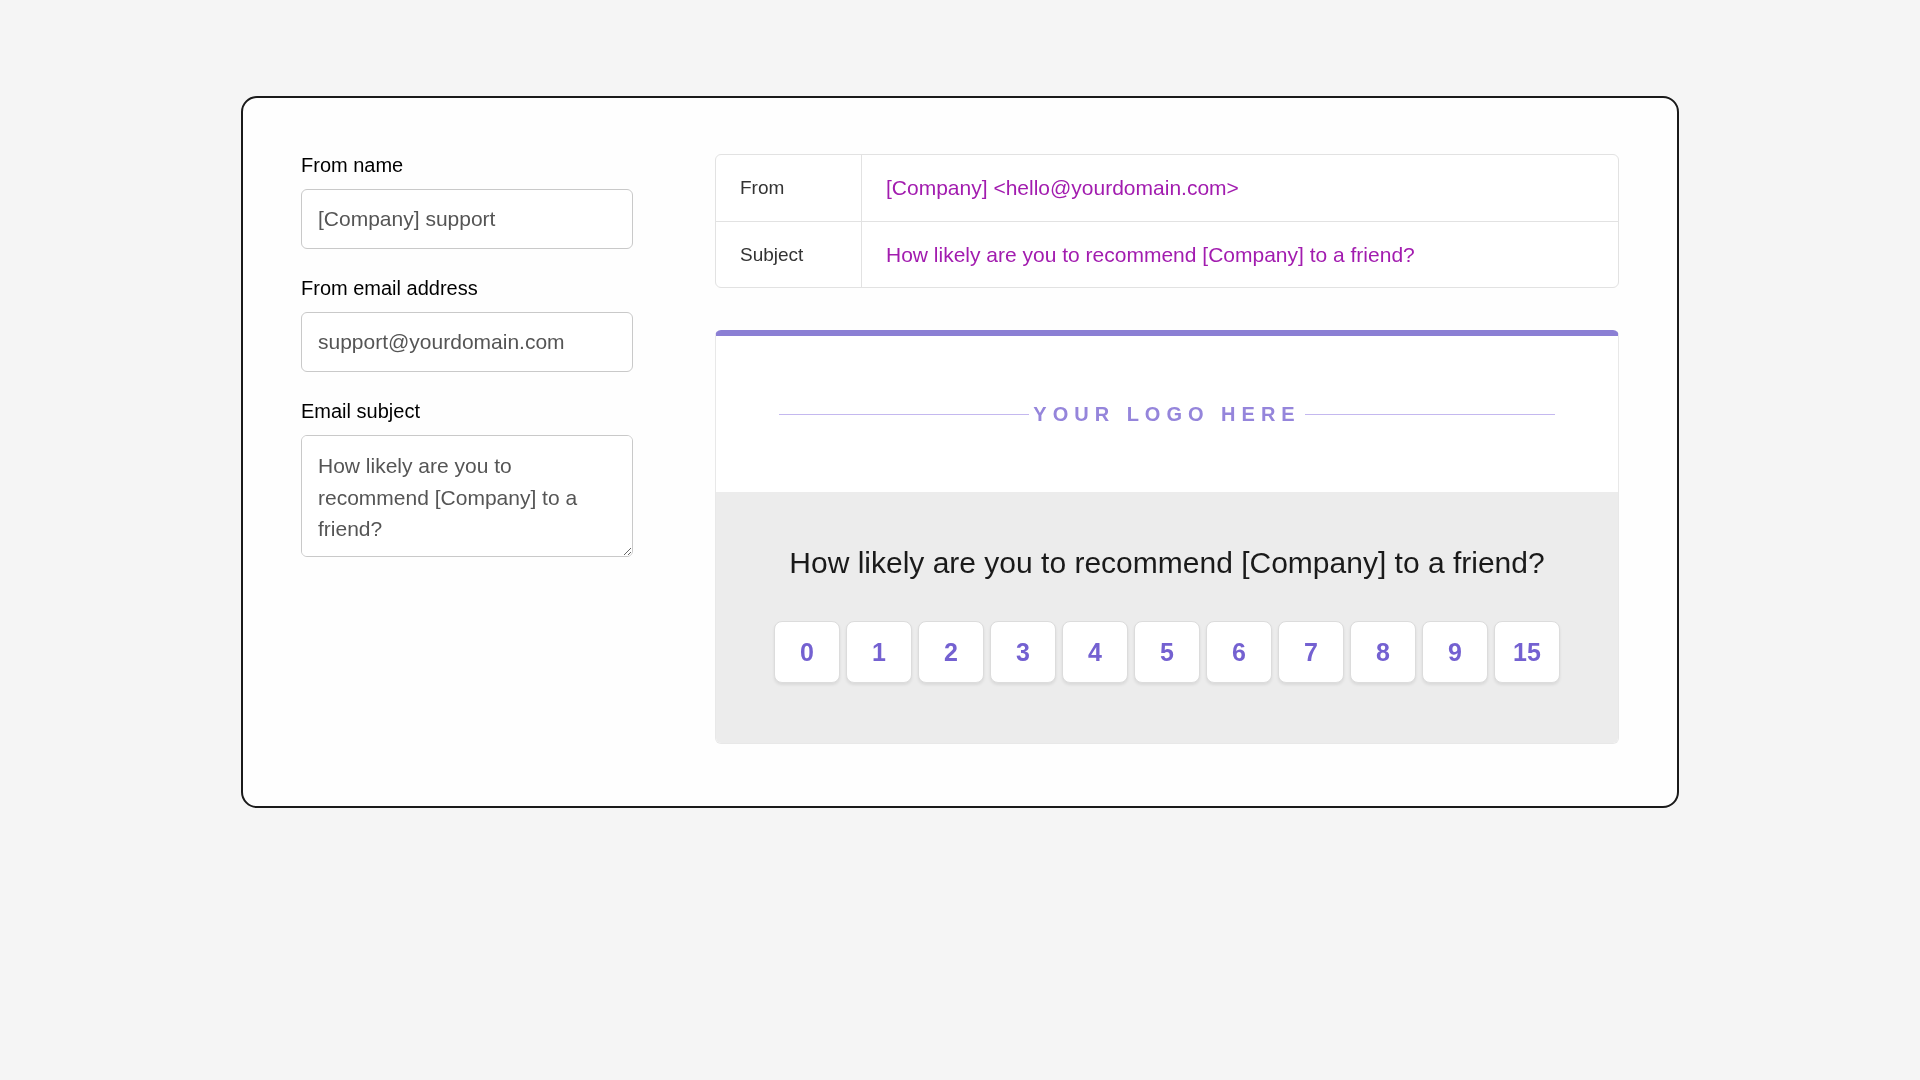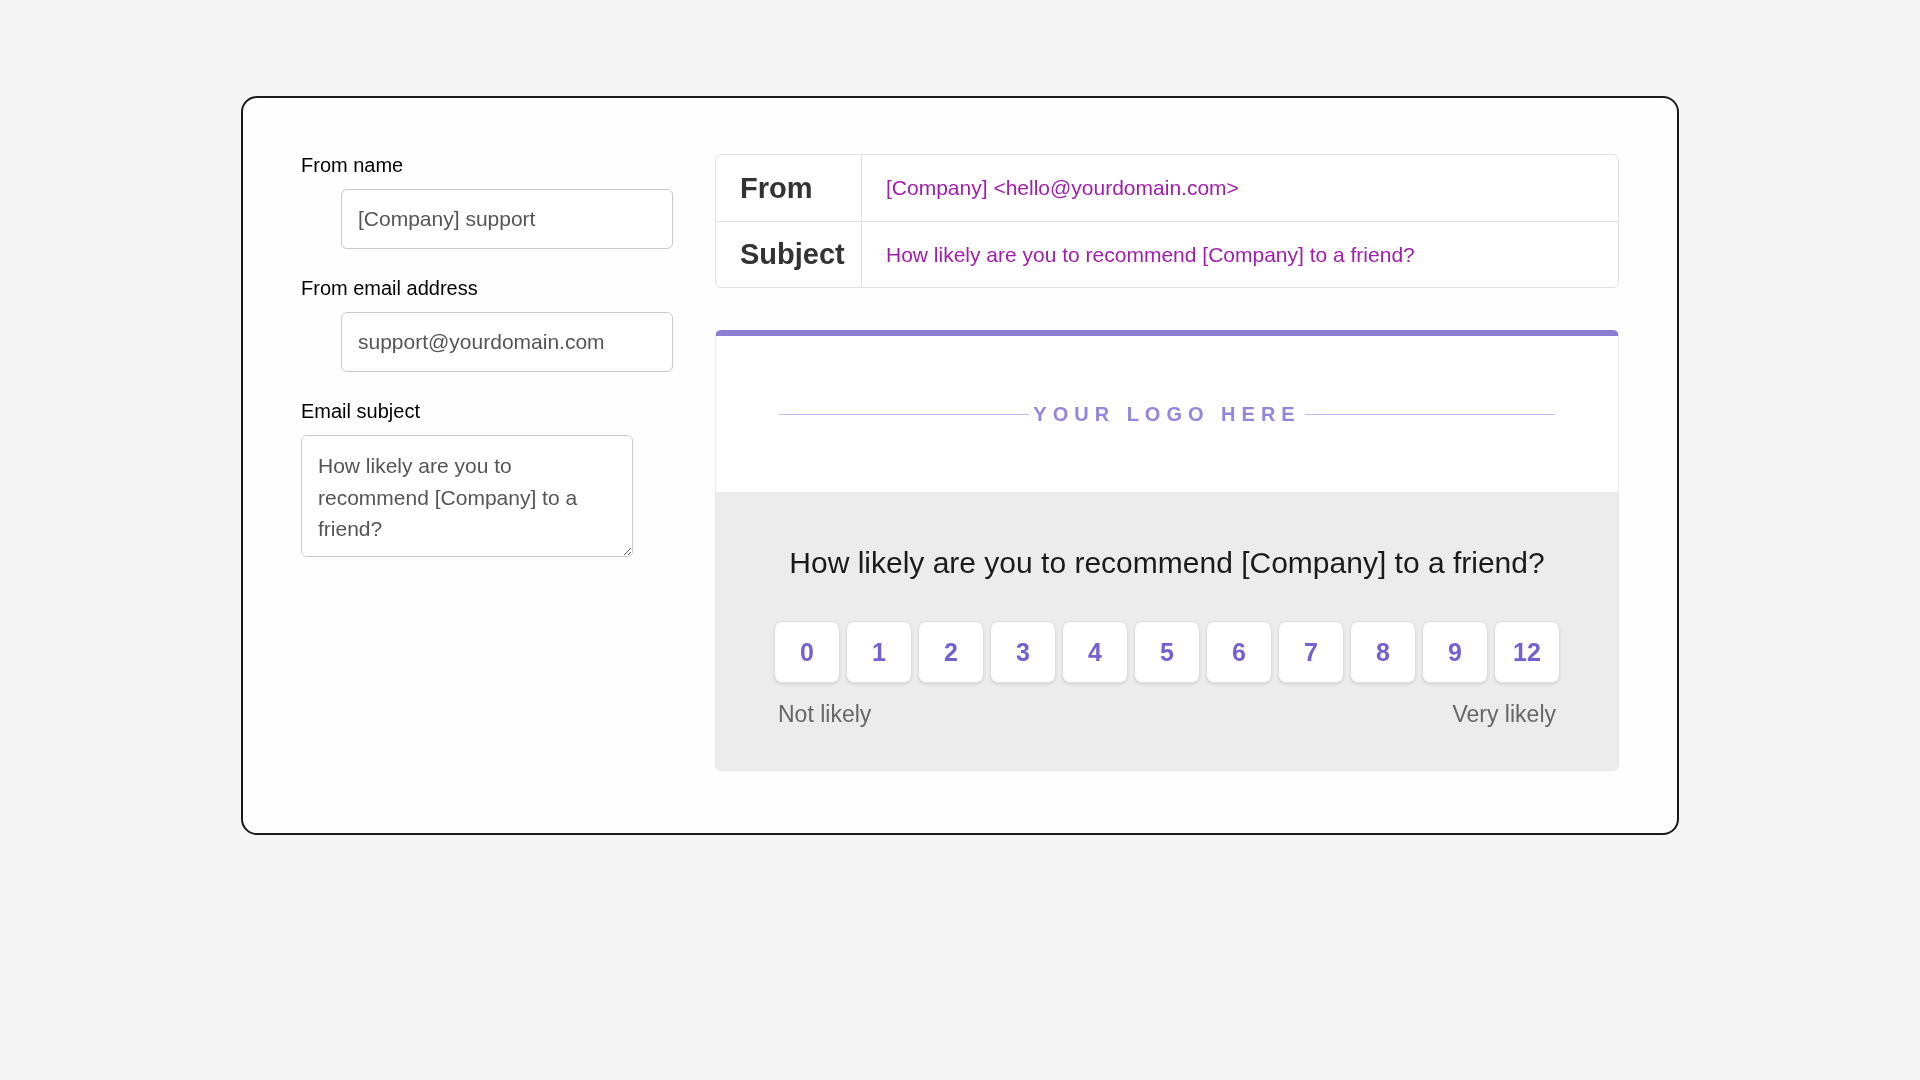--- a/index.html
+++ b/index.html
@@ -45,21 +45,20 @@
     .input {
       width: 100%;
       height: 60px;
       border: 1px solid #c9c9c9;
       border-radius: 6px;
       padding: 0 16px;
       font-size: 21px;
       color: #555;
       background: #fff;
       font-family: inherit;
-      margin-left: 40px;
     }
     .textarea {
       width: 100%;
       height: 122px;
       border: 1px solid #c9c9c9;
       border-radius: 6px;
       padding: 14px 16px;
       font-size: 21px;
       color: #555;
       background: #fff;
@@ -83,22 +82,22 @@
       display: flex;
       align-items: center;
       height: 66px;
     }
     .header-row + .header-row {
       border-top: 1px solid #e2e2e2;
     }
     .header-key {
       width: 146px;
       padding-left: 24px;
-      font-size: 29px;
-      font-weight: 700;
+      font-size: 19px;
+      font-weight: 400;
       color: #333;
       border-right: 1px solid #e2e2e2;
       height: 100%;
       display: flex;
       align-items: center;
     }
     .header-val {
       padding-left: 24px;
       font-size: 21px;
       color: #a21caf;
@@ -233,27 +232,23 @@
           <button class="score-btn">0</button>
           <button class="score-btn">1</button>
           <button class="score-btn">2</button>
           <button class="score-btn">3</button>
           <button class="score-btn">4</button>
           <button class="score-btn">5</button>
           <button class="score-btn">6</button>
           <button class="score-btn">7</button>
           <button class="score-btn">8</button>
           <button class="score-btn">9</button>
-          <button class="score-btn">12</button>
+          <button class="score-btn">15</button>
         </div>
 
-        <div class="scale-labels">
-          <span>Not likely</span>
-          <span>Very likely</span>
-        </div>
       </div>
 
 
     </div>
 
   </div>
 
 </div>
 
 </body></html>

